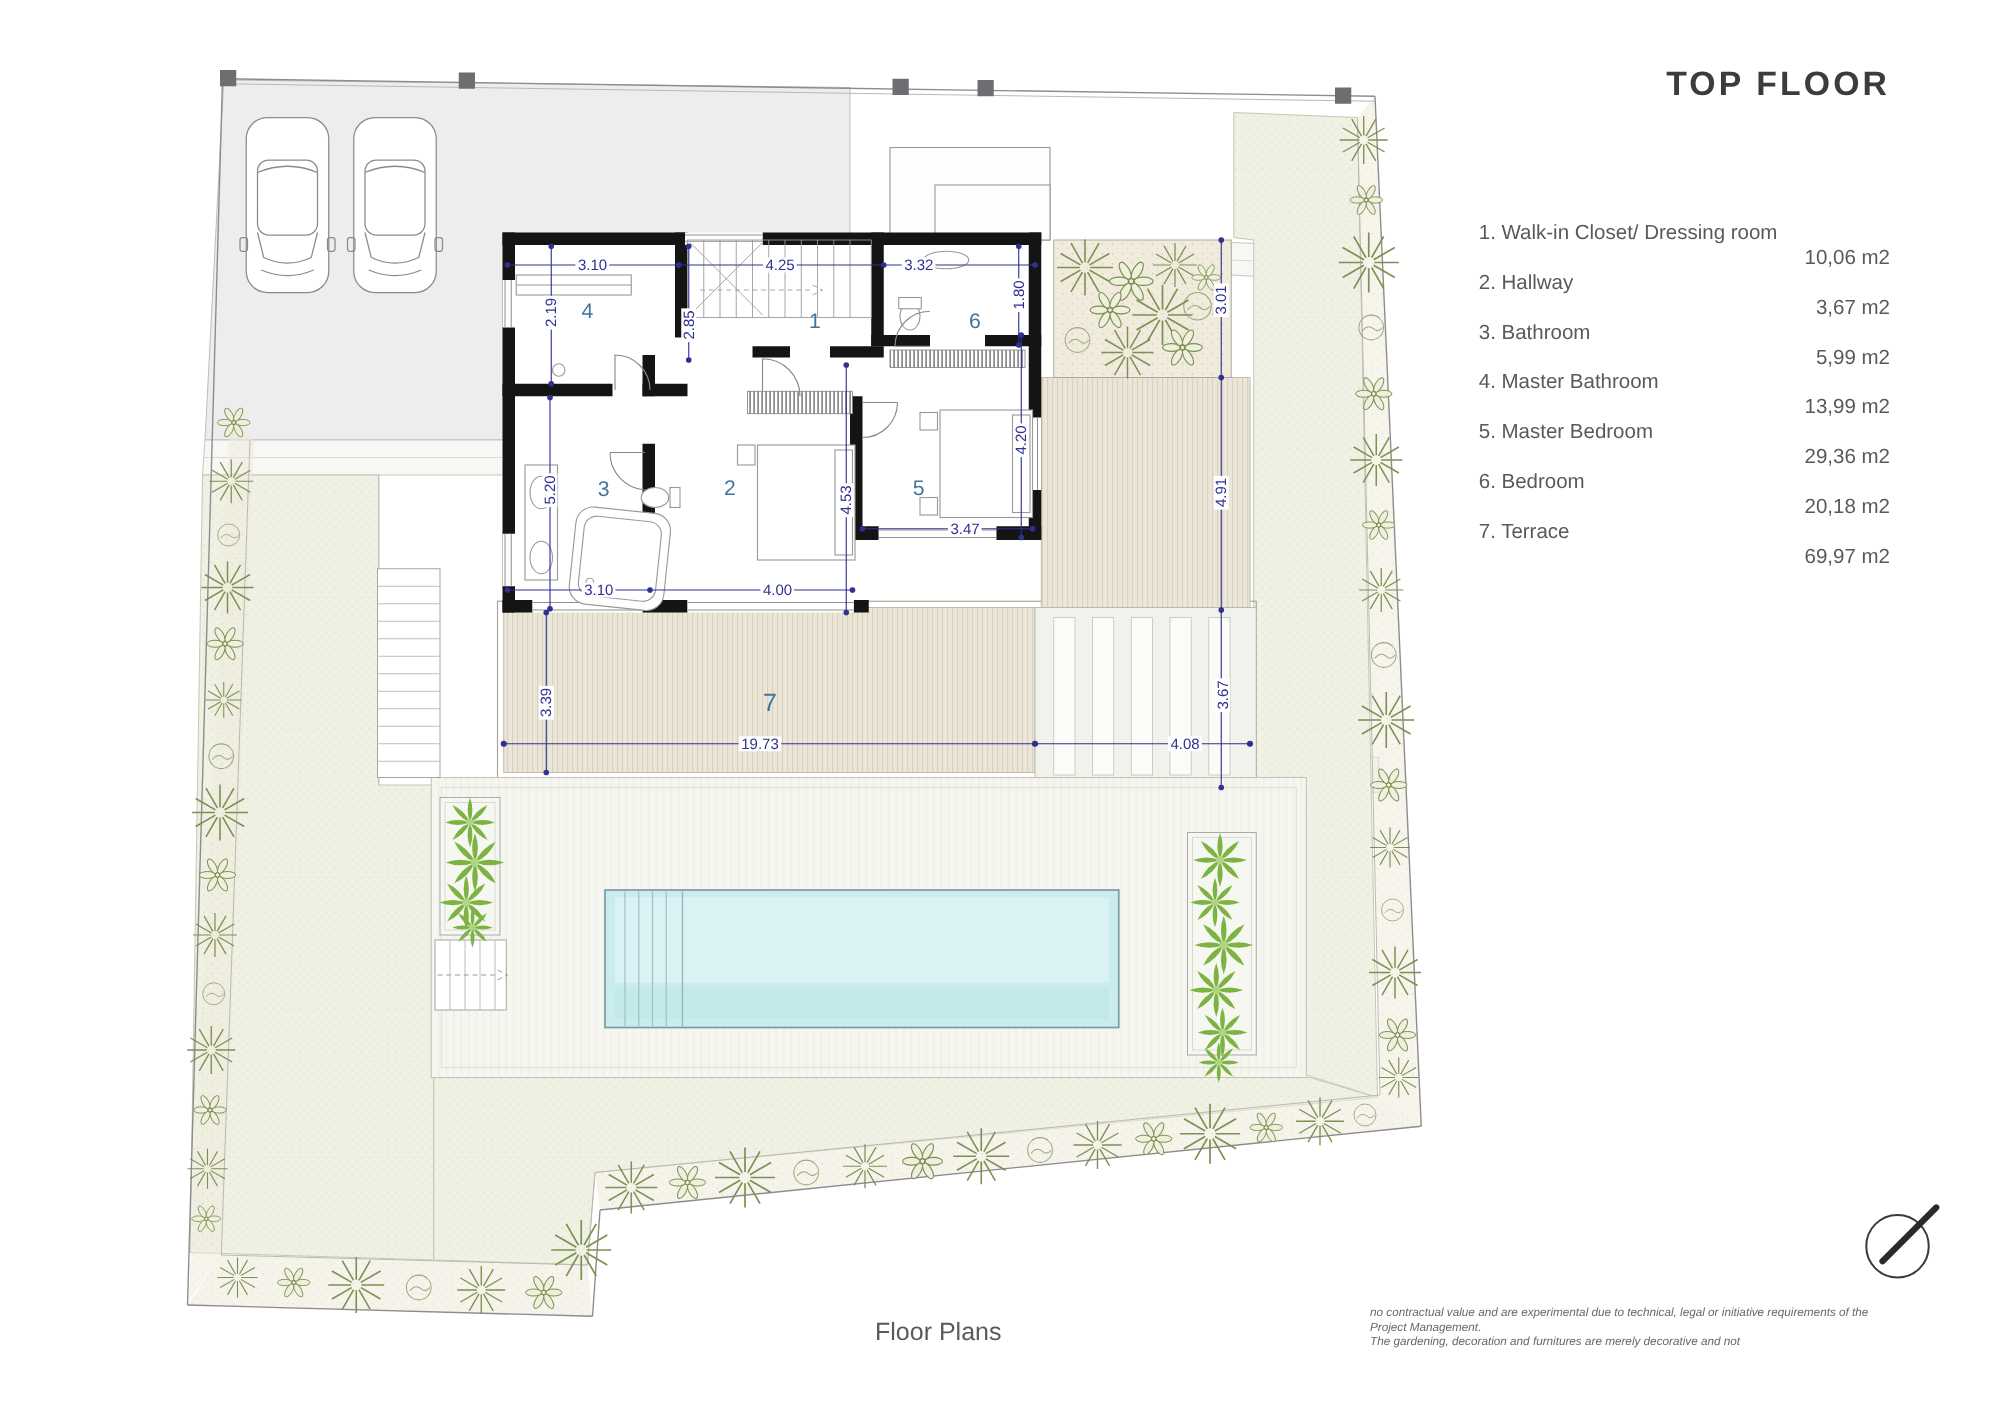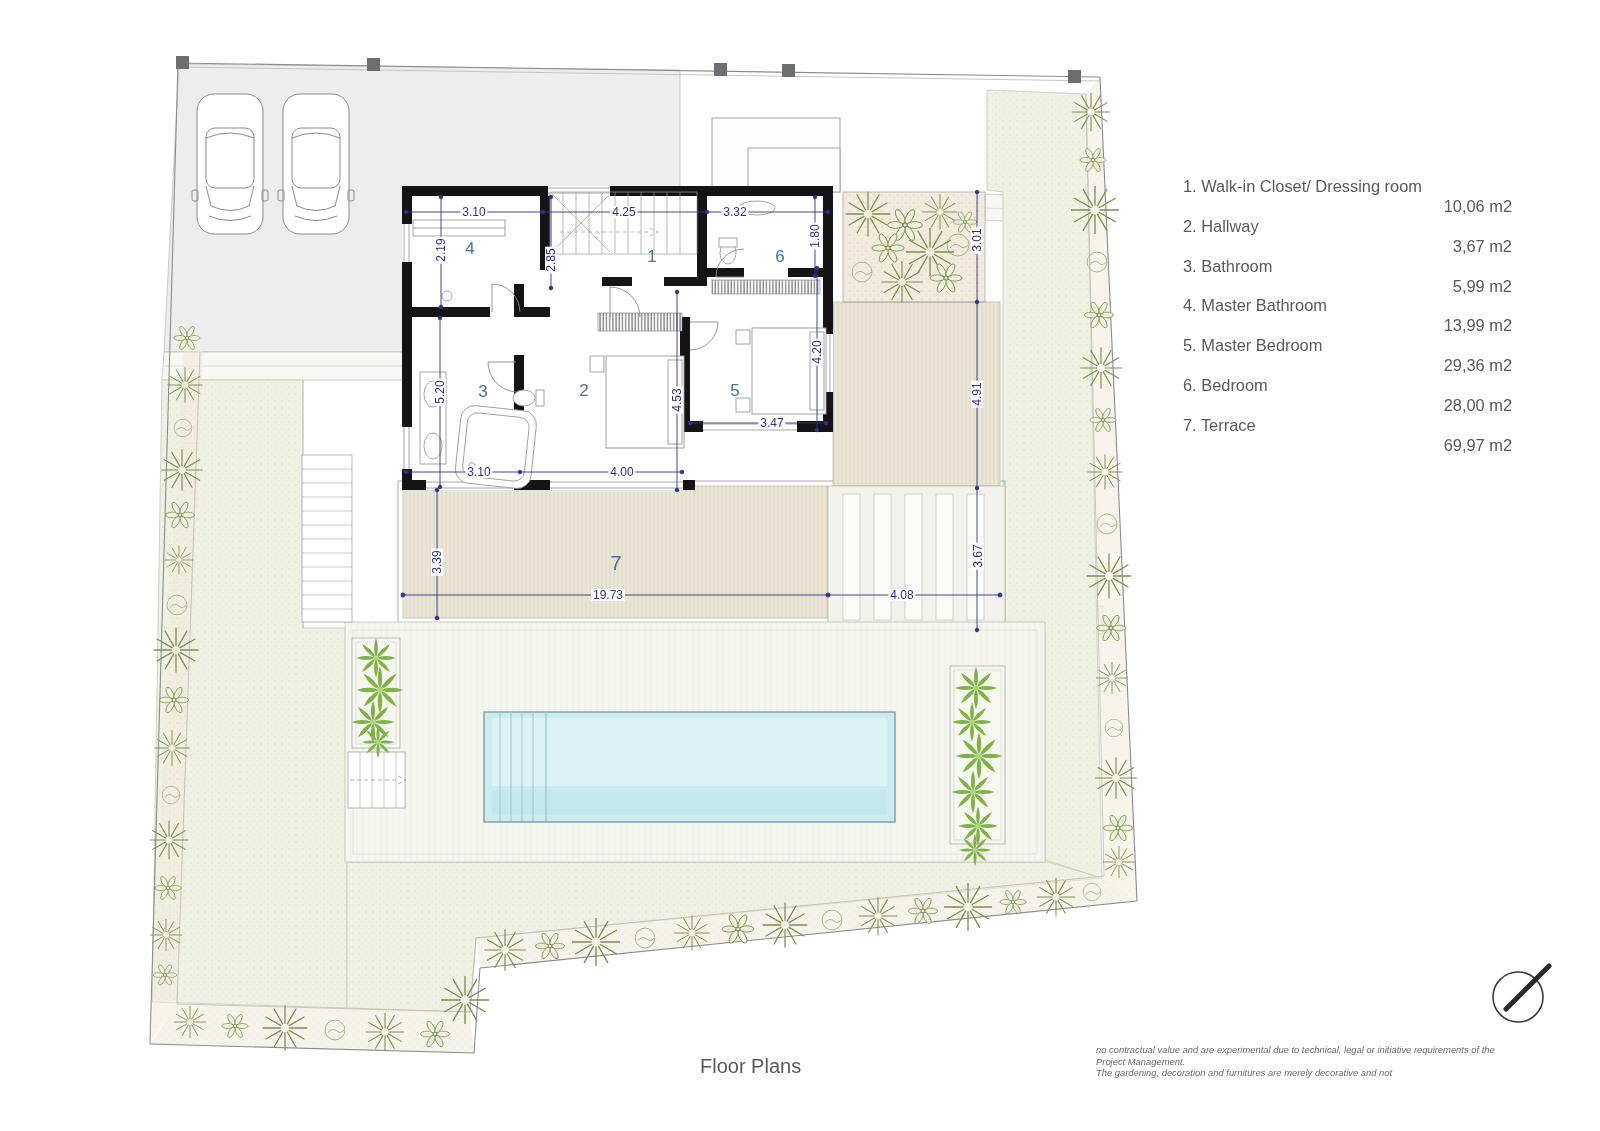--- a/index.html
+++ b/index.html
@@ -445,20 +445,21 @@
         <circle cx="828" cy="595" r="2"></circle>
         <circle cx="1000" cy="595" r="2"></circle>
   </g>
 
   <g>
     <circle cx="1518" cy="997" r="25" fill="#ffffff" stroke="#3a3a3a" stroke-width="1.6"></circle>
     <line x1="1506" y1="1009" x2="1549" y2="966" stroke="#2a2a2a" stroke-width="5" stroke-linecap="round"></line>
   </g>
 </svg>
 
+<div class="title">TOP FLOOR</div>
 
 <div class="legend">
   <div class="legend-row">
     <span>1. Walk-in Closet/ Dressing room</span>
     <span class="area">10,06 m2</span>
   </div>
   <div class="legend-row">
     <span>2. Hallway</span>
     <span class="area">3,67 m2</span>
   </div>
@@ -469,21 +470,21 @@
   <div class="legend-row">
     <span>4. Master Bathroom</span>
     <span class="area">13,99 m2</span>
   </div>
   <div class="legend-row">
     <span>5. Master Bedroom</span>
     <span class="area">29,36 m2</span>
   </div>
   <div class="legend-row">
     <span>6. Bedroom</span>
-    <span class="area">28,00 m2</span>
+    <span class="area">20,18 m2</span>
   </div>
   <div class="legend-row">
     <span>7. Terrace</span>
     <span class="area">69,97 m2</span>
   </div>
 </div>
 
 <span class="dim" style="left:474px;top:212px">3.10</span>
 <span class="dim" style="left:624px;top:212px">4.25</span>
 <span class="dim" style="left:735px;top:212px">3.32</span>
@@ -493,21 +494,21 @@
 <span class="dim v" style="left:977px;top:240px">3.01</span>
 <span class="dim v" style="left:440px;top:392px">5.20</span>
 <span class="dim v" style="left:677px;top:400px">4.53</span>
 <span class="dim v" style="left:817px;top:352px">4.20</span>
 <span class="dim" style="left:772px;top:423px">3.47</span>
 <span class="dim" style="left:479px;top:472px">3.10</span>
 <span class="dim" style="left:622px;top:472px">4.00</span>
 <span class="dim v" style="left:977px;top:394px">4.91</span>
 <span class="dim v" style="left:437px;top:562px">3.39</span>
 <span class="dim" style="left:608px;top:595px">19.73</span>
-<span class="dim" style="left:902px;top:595px">4.08</span>
+<span class="dim" style="left:948px;top:595px">4.08</span>
 <span class="dim v" style="left:978px;top:556px">3.67</span>
 
 <span class="room" style="left:470px;top:249px">4</span>
 <span class="room" style="left:652px;top:257px">1</span>
 <span class="room" style="left:780px;top:257px">6</span>
 <span class="room" style="left:483px;top:392px">3</span>
 <span class="room" style="left:584px;top:391px">2</span>
 <span class="room" style="left:735px;top:391px">5</span>
 <span class="room big" style="left:616px;top:563px">7</span>
 

